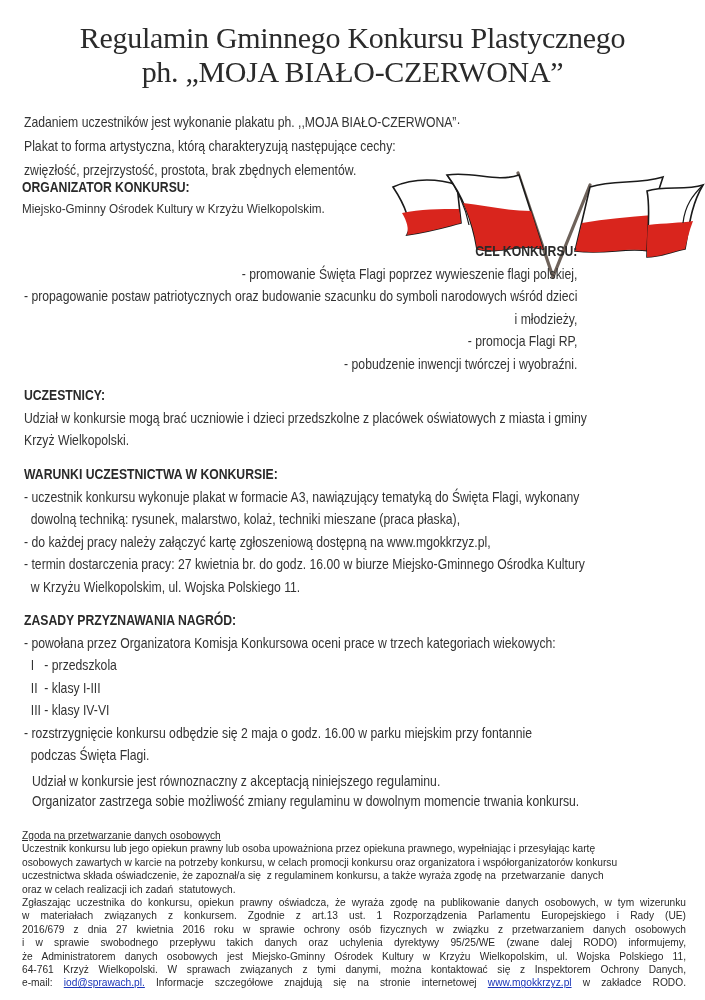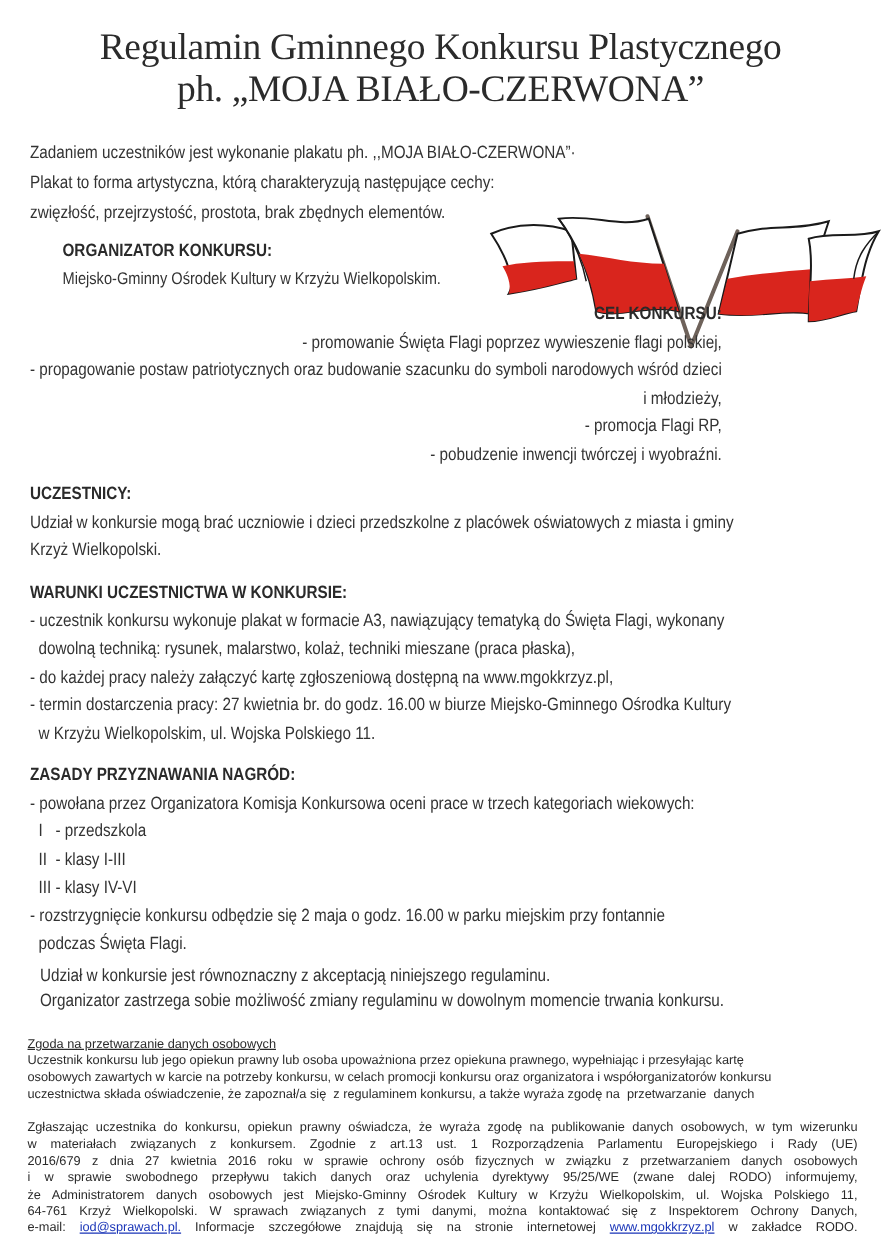--- a/index.html
+++ b/index.html
@@ -39,21 +39,21 @@
 
   <div class="title t2">ph. „MOJA BIAŁO-CZERWONA”</div>
   <div class="title t1">Regulamin Gminnego Konkursu Plastycznego</div>
 
   <div class="body-text" style="left:24px; top:110px;">
     <div class="sq" style="transform-origin:left top;">Zadaniem uczestników jest wykonanie plakatu  ph. ,,MOJA BIAŁO-CZERWONA”·</div>
     <div class="sq" style="transform-origin:left top;">Plakat to forma artystyczna, którą charakteryzują następujące cechy:</div>
     <div class="sq" style="transform-origin:left top;">zwięzłość, przejrzystość, prostota, brak zbędnych elementów.</div>
   </div>
 
-  <div class="body-text" style="left:22px; top:190px; line-height:22px;margin-left:28px;">
+  <div class="body-text" style="left:22px; top:176px; line-height:22px;">
     <div class="sq heading" style="transform-origin:left top;">ORGANIZATOR KONKURSU:</div>
     <div class="sq" style="transform-origin:left top; font-size:13.6px;">Miejsko-Gminny Ośrodek Kultury w Krzyżu Wielkopolskim.</div>
   </div>
 
   <svg class="flags" viewBox="0 0 320 125">
     <g>
 
       <line x1="133" y1="8" x2="168" y2="112" stroke="#6e625a" stroke-width="3.2" stroke-linecap="round"></line>
 
       <path d="M8 22 C 30 12, 55 14, 72 20 L 76 58 C 60 62, 48 66, 22 70 C 28 60, 20 40, 8 22 Z" fill="#ffffff" stroke="#1a1a1a" stroke-width="1.6"></path>
@@ -114,20 +114,21 @@
     <div class="sq" style="transform-origin:left top;">Udział w konkursie jest równoznaczny z akceptacją niniejszego regulaminu.</div>
     <div class="sq" style="transform-origin:left top;">Organizator zastrzega sobie możliwość zmiany regulaminu w dowolnym momencie trwania konkursu.</div>
   </div>
 
   <div class="footer" style="top:829px;">
     <div class="ul">Zgoda na przetwarzanie danych osobowych</div>
     <div>
       <div>Uczestnik konkursu lub jego opiekun prawny lub osoba upoważniona przez opiekuna prawnego, wypełniając i przesyłając kartę</div>
       <div>osobowych zawartych w karcie na potrzeby konkursu, w celach promocji konkursu oraz organizatora i współorganizatorów konkursu</div>
       <div style="white-space:pre;">uczestnictwa składa oświadczenie, że zapoznał/a się  z regulaminem konkursu, a także wyraża zgodę na  przetwarzanie  danych</div>
+      <div style="white-space:pre;">oraz w celach realizacji ich zadań  statutowych.</div>
     </div>
   </div>
 
   <div class="footer" style="top:896px;">
     <span class="just">Zgłaszając uczestnika do konkursu, opiekun prawny oświadcza, że wyraża zgodę na publikowanie danych osobowych, w tym wizerunku</span>
     <span class="just">w materiałach związanych z konkursem. Zgodnie z art.13 ust. 1 Rozporządzenia Parlamentu Europejskiego i Rady (UE)</span>
     <span class="just">2016/679 z dnia 27 kwietnia 2016 roku w sprawie ochrony osób fizycznych w związku z przetwarzaniem danych osobowych</span>
     <span class="just">i w sprawie swobodnego przepływu takich danych oraz uchylenia dyrektywy 95/25/WE (zwane dalej RODO) informujemy,</span>
     <span class="just">że Administratorem danych osobowych jest Miejsko-Gminny Ośrodek Kultury w Krzyżu Wielkopolskim, ul. Wojska Polskiego 11,</span>
     <span class="just">64-761 Krzyż Wielkopolski. W sprawach związanych z tymi danymi, można kontaktować się z Inspektorem Ochrony Danych,</span>

